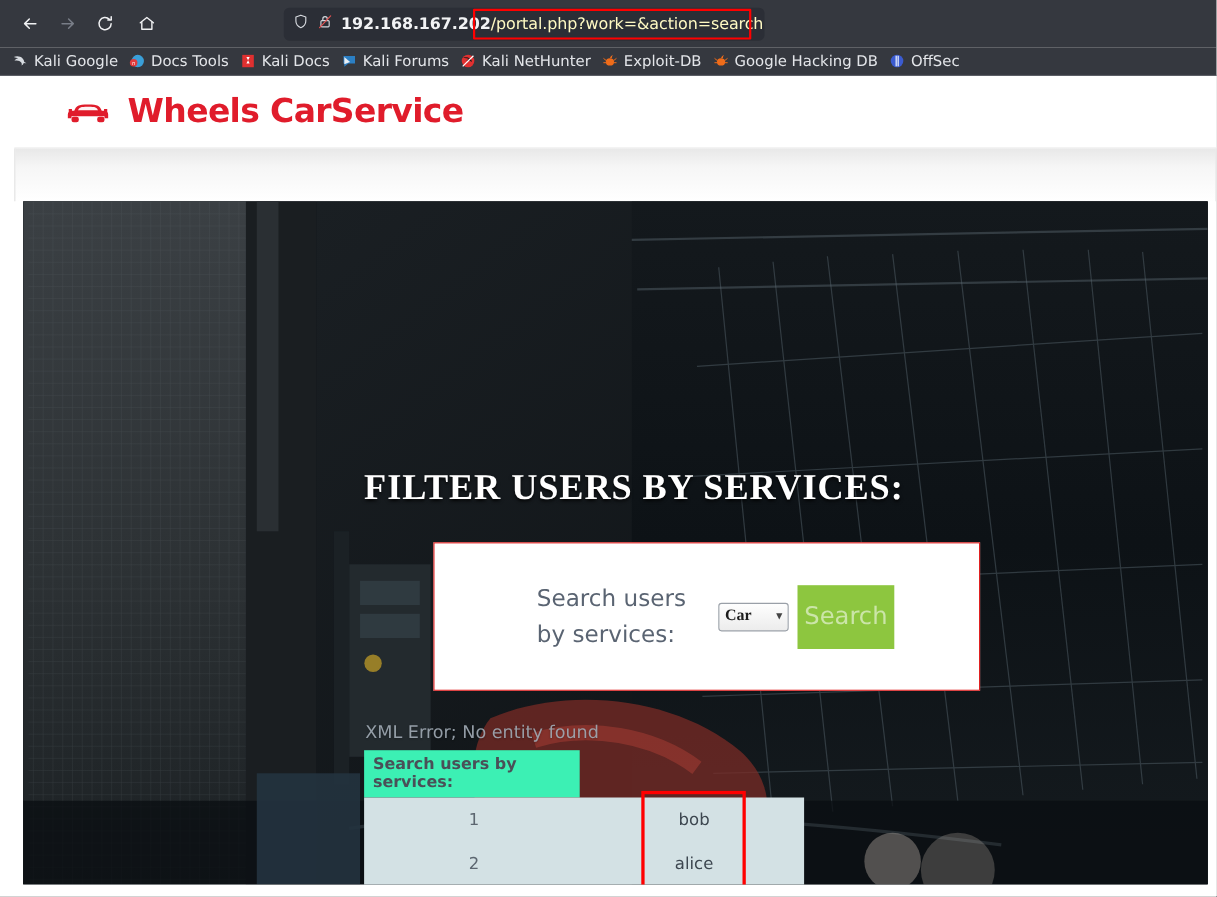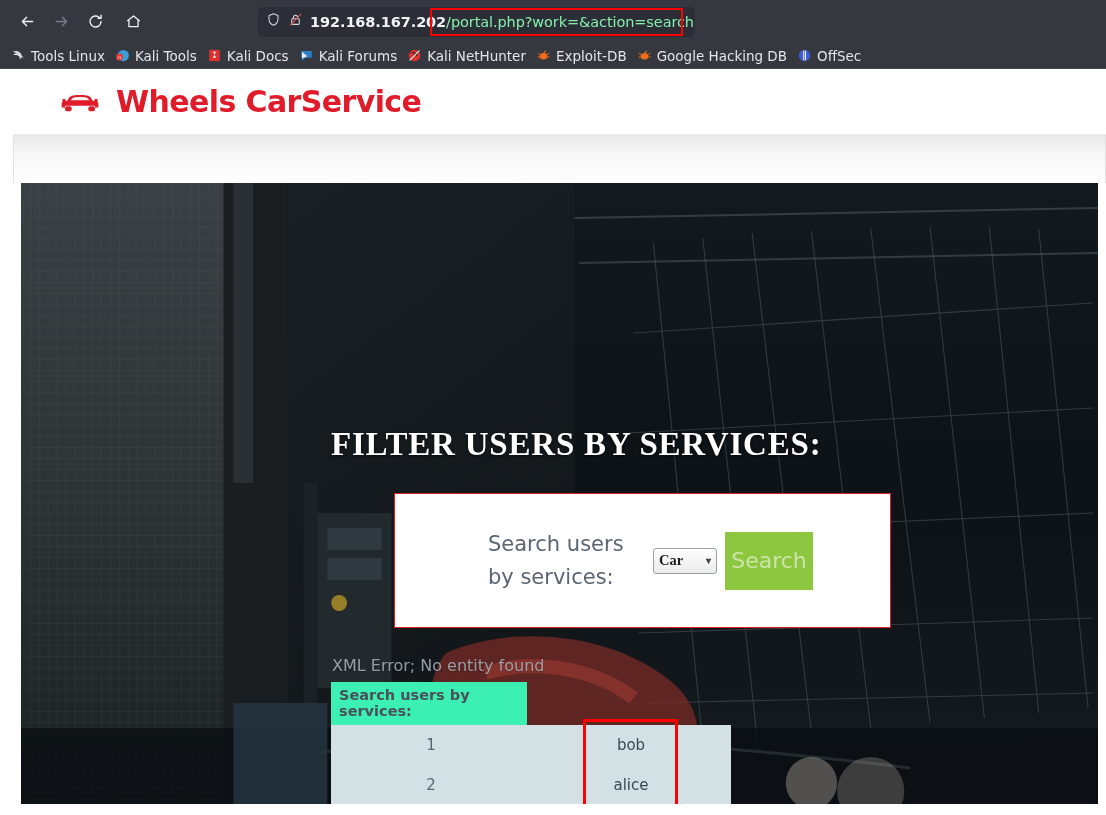--- a/index.html
+++ b/index.html
@@ -45,21 +45,21 @@
     gap: 7px;
   }
   .url-text {
     font-size: 14.5px;
     white-space: nowrap;
     letter-spacing: -0.1px;
     display: flex;
     align-items: baseline;
   }
   .url-host { color: #f2f3f5; font-weight: bold; }
-  .url-path { color: #86efac; }
+  .url-path { color: #fef9c3; }
   .url-anno {
     position: absolute;
     left: 172px; top: 1px;
     width: 253px; height: 28px;
     border: 2.5px solid #ff0000;
     border-radius: 1px;
     pointer-events: none;
   }
 
   .bookmarks {
@@ -277,29 +277,29 @@
       </div>
       <div class="url-anno"></div>
     </div>
   </div>
 
   <div class="bookmarks">
     <div class="bm">
       <svg class="bm-ico" viewBox="0 0 20 20">
           <path d="M2 5c3.5-1.6 8-1 10.5 1.5 1.4 1.4 2 3 2.2 4.6l2.8 1.7-3.4-.4c-.4 1.2-1.3 2.3-2.6 3 .4-1.3.3-2.6-.4-3.6-1.6-2.3-5-3.1-8.2-2.2C4 8.2 5.6 7 7.6 6.7 5.8 6 3.8 5.6 2 5z" fill="#d7dbe0"></path>
         </svg>
-      <span>Tools Linux</span>
+      <span>Kali Google</span>
     </div>
     <div class="bm">
       <svg class="bm-ico" viewBox="0 0 20 20">
           <circle cx="11" cy="10" r="7.5" fill="#3a9fd8"></circle>
           <circle cx="6" cy="12" r="4.6" fill="#e23b3b"></circle>
           <text x="6" y="15" font-size="6" fill="#fff" text-anchor="middle" font-family="DejaVu Sans">п</text>
         </svg>
-      <span>Kali Tools</span>
+      <span>Docs Tools</span>
     </div>
     <div class="bm">
       <svg class="bm-ico" viewBox="0 0 20 20">
           <rect x="3" y="2.5" width="14" height="15" fill="#e03030"></rect>
           <path d="M8 5h4l-2 4 2 4H8l2-4z" fill="#fff"></path>
         </svg>
       <span>Kali Docs</span>
     </div>
     <div class="bm">
       <svg class="bm-ico" viewBox="0 0 20 20">

